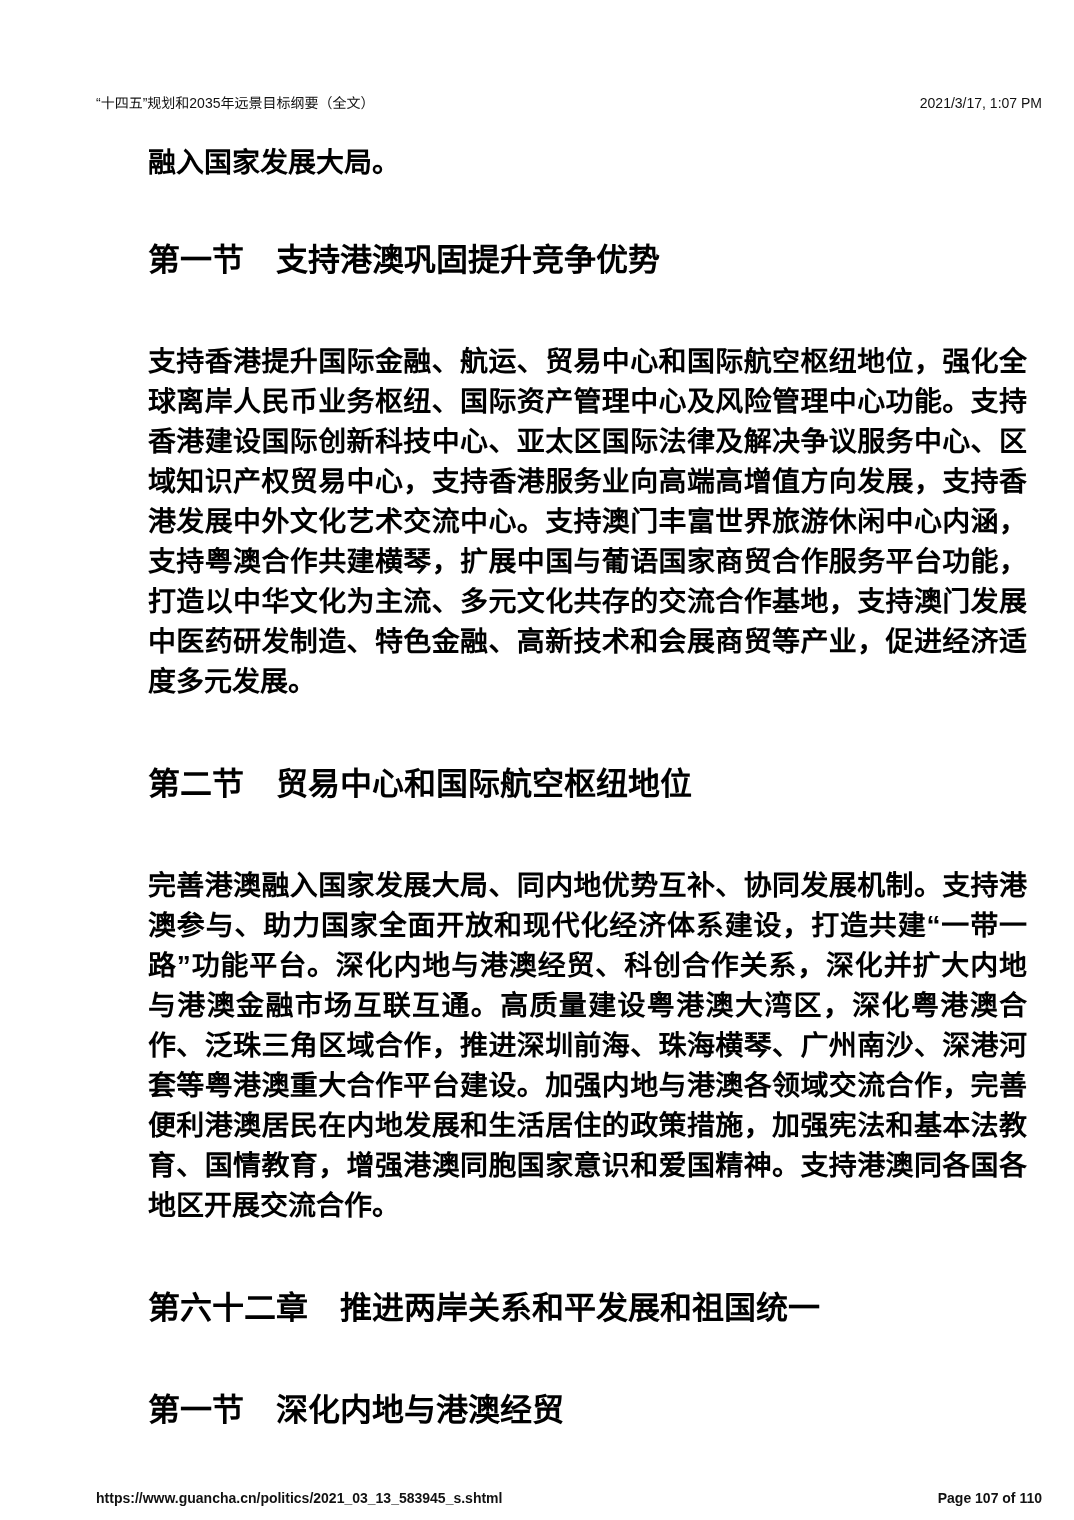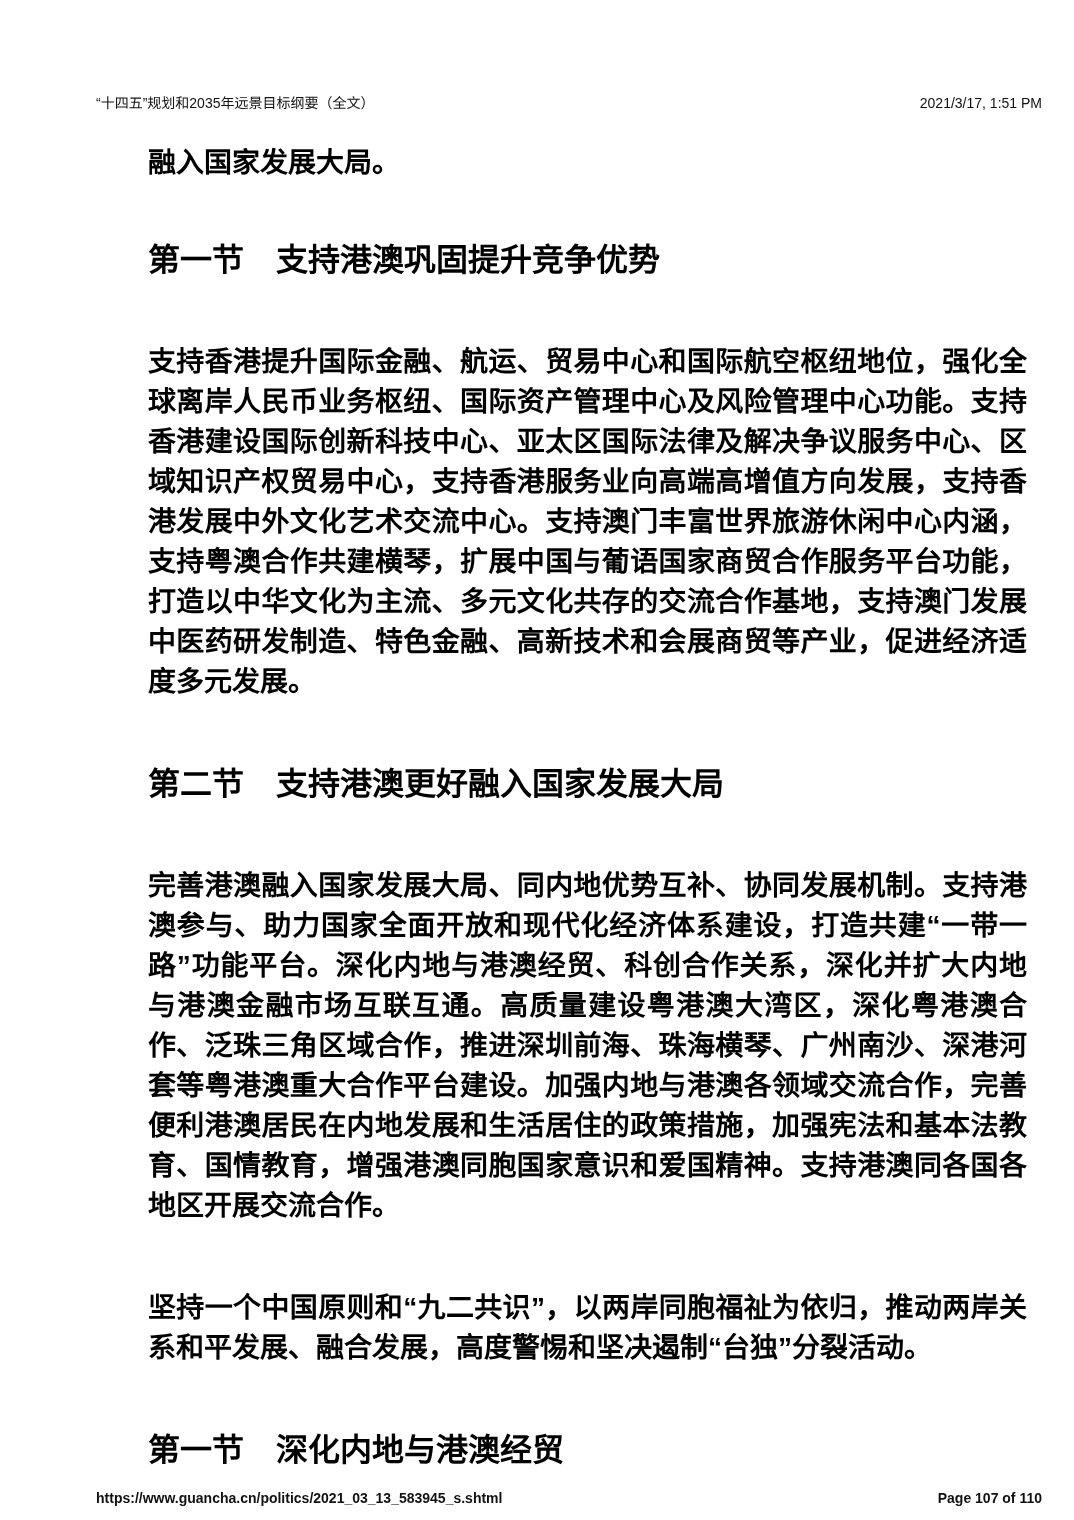--- a/index.html
+++ b/index.html
@@ -64,30 +64,30 @@
     font-weight: 700;
   }
 </style>
 </head>
 <body>
 
 <div class="page">
 
   <div class="page-header">
     <span>“十四五”规划和2035年远景目标纲要（全文）</span>
-    <span>2021/3/17, 1:51 PM</span>
+    <span>2021/3/17, 1:07 PM</span>
   </div>
 
   <div class="doc-content">
     <p class="intro">融入国家发展大局。</p>
     <h2>第一节　支持港澳巩固提升竞争优势</h2>
     <p>支持香港提升国际金融、航运、贸易中心和国际航空枢纽地位，强化全球离岸人民币业务枢纽、国际资产管理中心及风险管理中心功能。支持香港建设国际创新科技中心、亚太区国际法律及解决争议服务中心、区域知识产权贸易中心，支持香港服务业向高端高增值方向发展，支持香港发展中外文化艺术交流中心。支持澳门丰富世界旅游休闲中心内涵，支持粤澳合作共建横琴，扩展中国与葡语国家商贸合作服务平台功能，打造以中华文化为主流、多元文化共存的交流合作基地，支持澳门发展中医药研发制造、特色金融、高新技术和会展商贸等产业，促进经济适度多元发展。</p>
-    <h2>第二节　支持港澳更好融入国家发展大局</h2>
+    <h2>第二节　贸易中心和国际航空枢纽地位</h2>
     <p>完善港澳融入国家发展大局、同内地优势互补、协同发展机制。支持港澳参与、助力国家全面开放和现代化经济体系建设，打造共建“一带一路”功能平台。深化内地与港澳经贸、科创合作关系，深化并扩大内地与港澳金融市场互联互通。高质量建设粤港澳大湾区，深化粤港澳合作、泛珠三角区域合作，推进深圳前海、珠海横琴、广州南沙、深港河套等粤港澳重大合作平台建设。加强内地与港澳各领域交流合作，完善便利港澳居民在内地发展和生活居住的政策措施，加强宪法和基本法教育、国情教育，增强港澳同胞国家意识和爱国精神。支持港澳同各国各地区开展交流合作。</p>
-    <p>坚持一个中国原则和“九二共识”，以两岸同胞福祉为依归，推动两岸关系和平发展、融合发展，高度警惕和坚决遏制“台独”分裂活动。</p>
+    <h2>第六十二章　推进两岸关系和平发展和祖国统一</h2>
     <h2>第一节　深化内地与港澳经贸</h2>
   </div>
 
   <div class="page-footer">
     <span>https://www.guancha.cn/politics/2021_03_13_583945_s.shtml</span>
     <span>Page 107 of 110</span>
   </div>
 
 </div>
 

